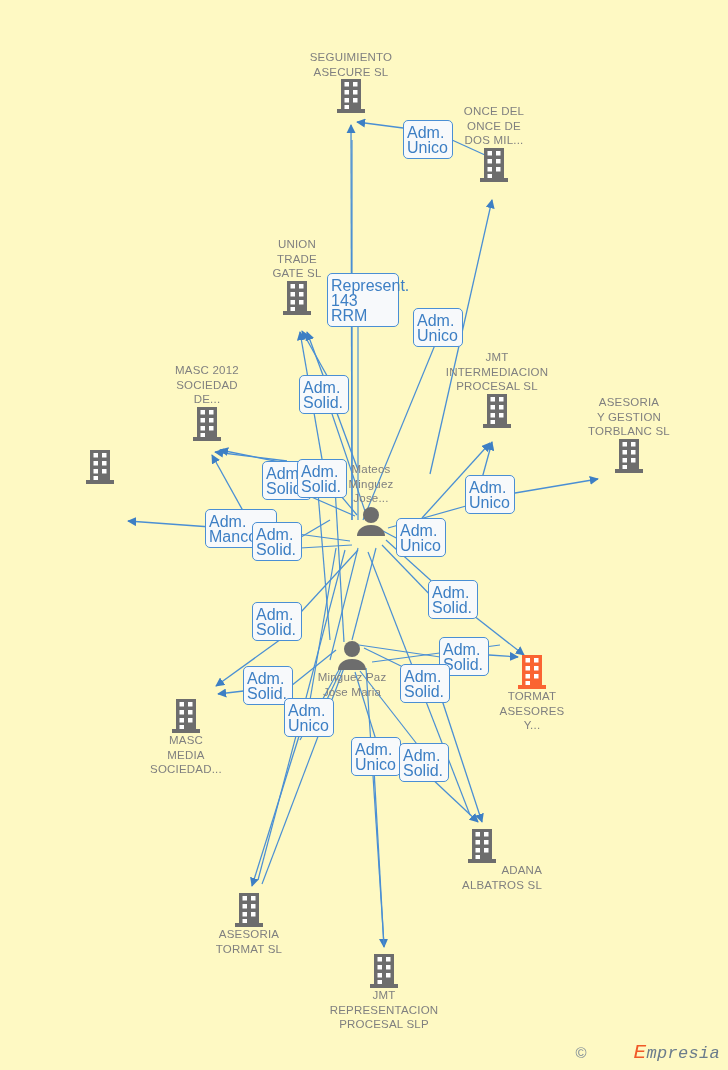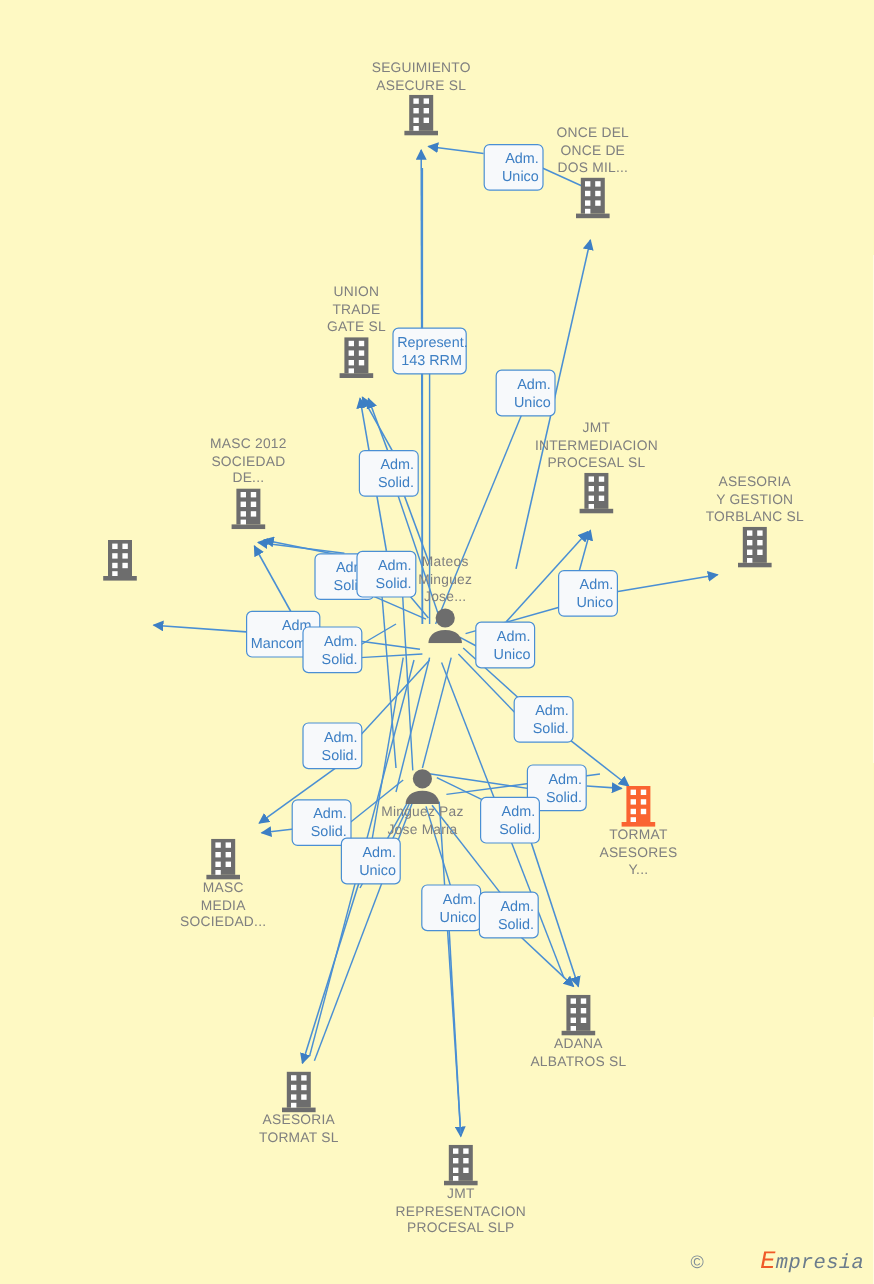--- a/index.html
+++ b/index.html
@@ -47,30 +47,30 @@
   }
   .node.company .glyph svg { display: block; }
   .node.person .glyph { width: 34px; height: 30px; }
   .edge-label {
     position: absolute;
     box-sizing: border-box;
     background: #f7f9fb;
     border: 1px solid #4a8fd4;
     border-radius: 5px;
     color: #3d7fc4;
-    font-size: 12px;
+    font-size: 16px;
     line-height: 15px;
-    text-align: right;
+    text-align: left;
     padding: 4px 3px 3px 3px;
     white-space: pre-line;
     width: 50px;
     margin-left: -25px;
     margin-top: -18px;
   }
-  .edge-label.wide { width: 62px; margin-left: -31px; }
+  .edge-label.wide { width: 72px; margin-left: -31px; }
   .watermark {
     position: absolute;
     right: 8px;
     bottom: 6px;
     display: flex;
     align-items: center;
     gap: 4px;
     font-size: 17px;
   }
   .watermark .copy {
@@ -344,21 +344,21 @@
             <rect x="17" y="11" width="4.5" height="4.5" fill="#ffffff"></rect>
             <rect x="8.5" y="19" width="4.5" height="4.5" fill="#ffffff"></rect>
             <rect x="17" y="19" width="4.5" height="4.5" fill="#ffffff"></rect>
             <rect x="8.5" y="26" width="4.5" height="4" fill="#ffffff"></rect>
           </svg>
         </span>
         <div class="caption">MASC
 MEDIA
 SOCIEDAD...</div>
       </div>
-      <div class="node company" style="left: 482px; top: 829px;">
+      <div class="node company" style="left: 482px; top: 829px; text-align: right;">
         <span class="glyph">
           <svg viewBox="0 0 30 34" width="30" height="34" aria-hidden="true">
             <rect x="5" y="0" width="20" height="30" fill="#6d6d6d"></rect>
             <rect x="1" y="30" width="28" height="4" fill="#6d6d6d"></rect>
             <rect x="8.5" y="3" width="4.5" height="4.5" fill="#ffffff"></rect>
             <rect x="17" y="3" width="4.5" height="4.5" fill="#ffffff"></rect>
             <rect x="8.5" y="11" width="4.5" height="4.5" fill="#ffffff"></rect>
             <rect x="17" y="11" width="4.5" height="4.5" fill="#ffffff"></rect>
             <rect x="8.5" y="19" width="4.5" height="4.5" fill="#ffffff"></rect>
             <rect x="17" y="19" width="4.5" height="4.5" fill="#ffffff"></rect>

